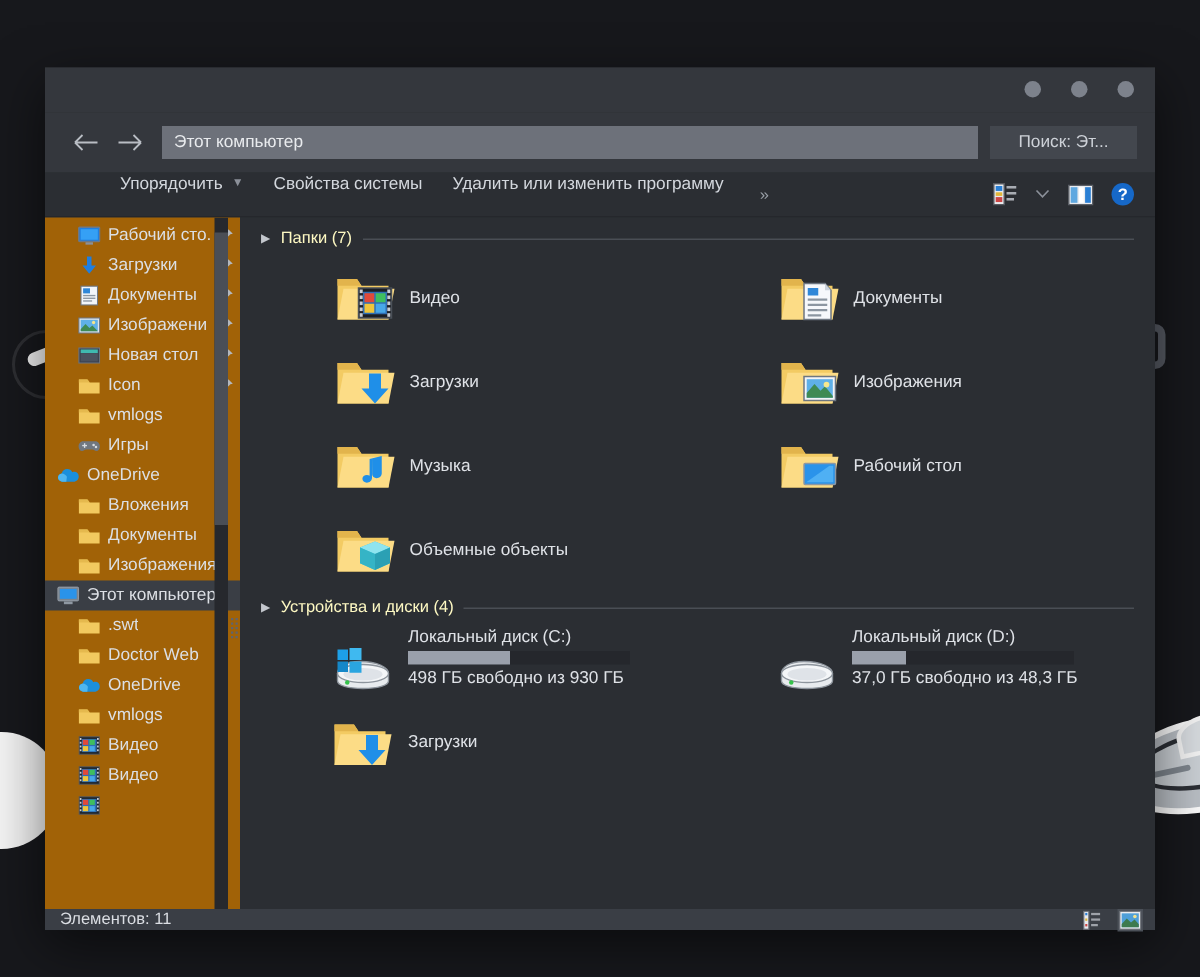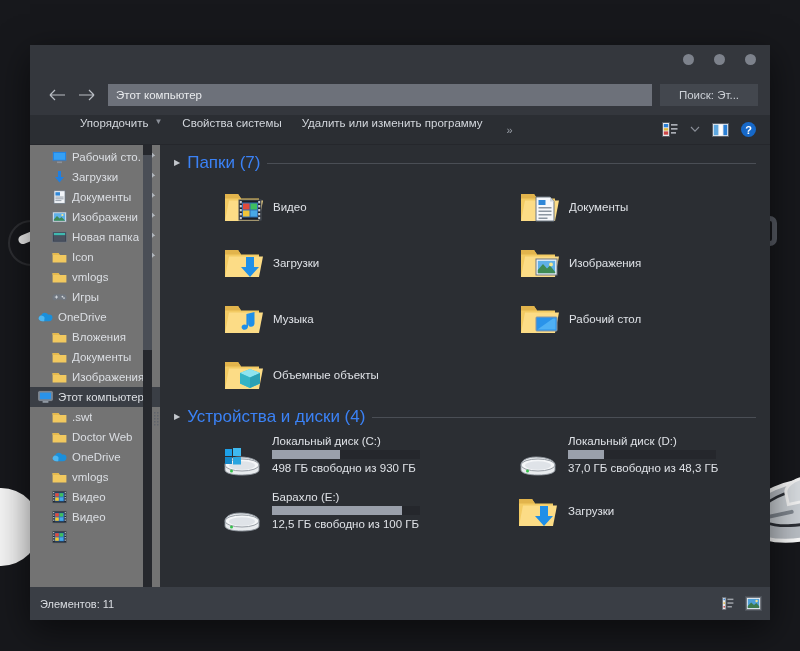--- a/index.html
+++ b/index.html
@@ -134,21 +134,21 @@
     background: #1668c8; color: #fff;
     font-size: 11px; font-weight: bold;
     display: flex; align-items: center; justify-content: center;
   }
 
   
   #body-row { flex: 1; display: flex; min-height: 0; }
 
   
   #sidebar {
-    width: 130px; background: #737373;
+    width: 130px; background: #a16207;
     position: relative; overflow: hidden; flex: none;
   }
   #sidebar-list { padding-top: 2px; }
   .tree-item {
     height: 20px; display: flex; align-items: center;
     font-size: 11.5px; color: #dcdfe4;
     padding-right: 4px;
     white-space: nowrap; position: relative;
   }
   .tree-item.selected { background: #3a3e45; }
@@ -186,21 +186,21 @@
     padding: 8px 14px 0 14px;
     overflow: hidden; position: relative;
   }
   .group-header {
     display: flex; align-items: center; gap: 7px;
     margin-bottom: 6px;
   }
   .group-caret {
     color: #c3c7cd; font-size: 8px; line-height: 1;
   }
-  .group-title { color: #3b82f6; font-size: 17px; white-space: nowrap; }
+  .group-title { color: #fef9c3; font-size: 11px; white-space: nowrap; }
   .group-rule { flex: 1; height: 1px; background: #4a4e55; }
 
   .grid2 {
     display: grid;
     grid-template-columns: 1fr 1fr;
     column-gap: 10px;
   }
   .folder-tile {
     display: flex; align-items: center; gap: 9px;
     height: 56px; padding-left: 50px;
@@ -217,21 +217,21 @@
   .drive-bar {
     width: 148px; height: 9px; background: #25272c; margin-bottom: 3px;
   }
   .drive-bar-fill { height: 100%; background: #9aa0ab; }
   .drive-free { color: #dfe2e7; font-size: 11.5px; }
   .drive-tile.nobar .drive-icon { padding-top: 4px; }
   .drive-tile.nobar .drive-info { padding-top: 14px; }
 
   
   #statusbar {
-    height: 33px; background: #3a3e45;
+    height: 14px; background: #3a3e45;
     display: flex; align-items: center;
     padding: 0 8px 0 10px; flex: none;
   }
   #status-text { color: #dbdee3; font-size: 11px; }
   #status-views { margin-left: auto; display: flex; gap: 7px; align-items: center; }
   .view-btn { width: 17px; height: 15px; display: flex; align-items: center; justify-content: center; }
   .view-btn.active { background: #4b5058; }
 
   svg { display: block; }
 </style>
@@ -391,21 +391,21 @@
             </span>
           </div>
           <div class="tree-item lvl1">
             <span class="ico">
               <svg width="15" height="14" viewBox="0 0 15 14">
                 <rect x="0.6" y="2" width="13.8" height="10" fill="#3b4250" stroke="#6b7480" stroke-width="0.7"></rect>
                 <rect x="1.8" y="3" width="11.4" height="2.4" fill="#3fb9b0"></rect>
                 <rect x="1.8" y="5.6" width="11.4" height="5.3" fill="#4a5260"></rect>
               </svg>
             </span>
-            <span class="label">Новая папка</span>
+            <span class="label">Новая стол</span>
             <span class="pin">
               <svg width="10" height="10" viewBox="0 0 10 10">
                 <path d="M6.2 0.8 L9.2 3.8 L7.6 4.2 L5.6 6.2 L5.2 8.2 L1.8 4.8 L3.8 4.4 L5.8 2.4 Z" fill="#b3b8bf"></path>
                 <path d="M3.2 6.8 L0.6 9.4" stroke="#b3b8bf" stroke-width="0.9"></path>
               </svg>
             </span>
           </div>
           <div class="tree-item lvl1">
             <span class="ico">
               <svg width="15" height="12" viewBox="0 0 15 12">
@@ -770,37 +770,20 @@
               </svg>
             </span>
             <span class="drive-info">
               <span class="drive-name" style="display:block">Локальный диск (D:)</span>
               <span class="drive-bar" style="display:block">
                 <span class="drive-bar-fill" style="display:block;width:24%"></span>
               </span>
               <span class="drive-free" style="display:block">37,0 ГБ свободно из 48,3 ГБ</span>
             </span>
           </div>
-          <div class="drive-tile">
-            <span class="drive-icon">
-              <svg width="40" height="30" viewBox="0 0 40 30">
-                <path d="M3 18 C3 14 8 10 18 10 C30 10 37 14 37 18 L37 23 C37 26 30 28 20 28 C10 28 3 26 3 23 Z" fill="#e8ebee" stroke="#8d949c" stroke-width="0.9"></path>
-                <ellipse cx="20" cy="18" rx="17" ry="6" fill="#f4f6f8" stroke="#8d949c" stroke-width="0.9"></ellipse>
-                <ellipse cx="20" cy="18.5" rx="13" ry="4.2" fill="#dfe3e8"></ellipse>
-                <circle cx="9.5" cy="24" r="1.5" fill="#35c24a"></circle>
-              </svg>
-            </span>
-            <span class="drive-info">
-              <span class="drive-name" style="display:block">Барахло (E:)</span>
-              <span class="drive-bar" style="display:block">
-                <span class="drive-bar-fill" style="display:block;width:88%"></span>
-              </span>
-              <span class="drive-free" style="display:block">12,5 ГБ свободно из 100 ГБ</span>
-            </span>
-          </div>
           <div class="drive-tile nobar">
             <span class="drive-icon">
               <svg width="40" height="34" viewBox="0 0 40 34">
                 <path d="M1 4 L14 4 L17 8.5 L35 8.5 L35 31 L1 31 Z" fill="#f3cb63"></path>
                 <path d="M1 4 L14 4 L17 8.5 L1 8.5 Z" fill="#e2b44c"></path>
                 <path d="M1 31 L5 10.5 L39 10.5 L35 31 Z" fill="#fcdc86"></path>
                 <path d="M22 11 L30 11 L30 21 L35 21 L26 31 L17 21 L22 21 Z" fill="#1f8fe8"></path>
               </svg>
             </span>
             <span class="drive-info">

